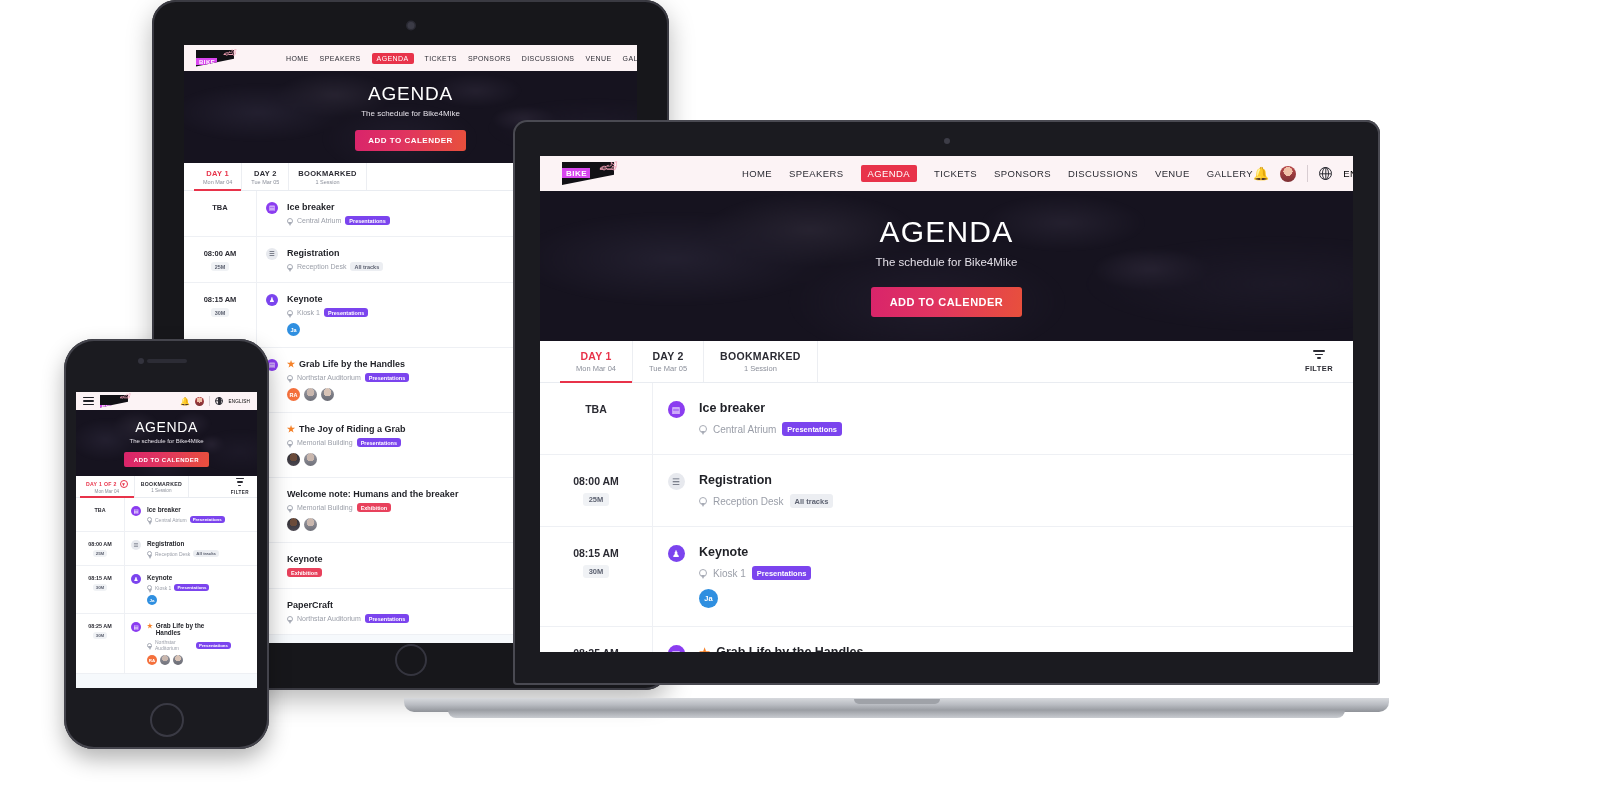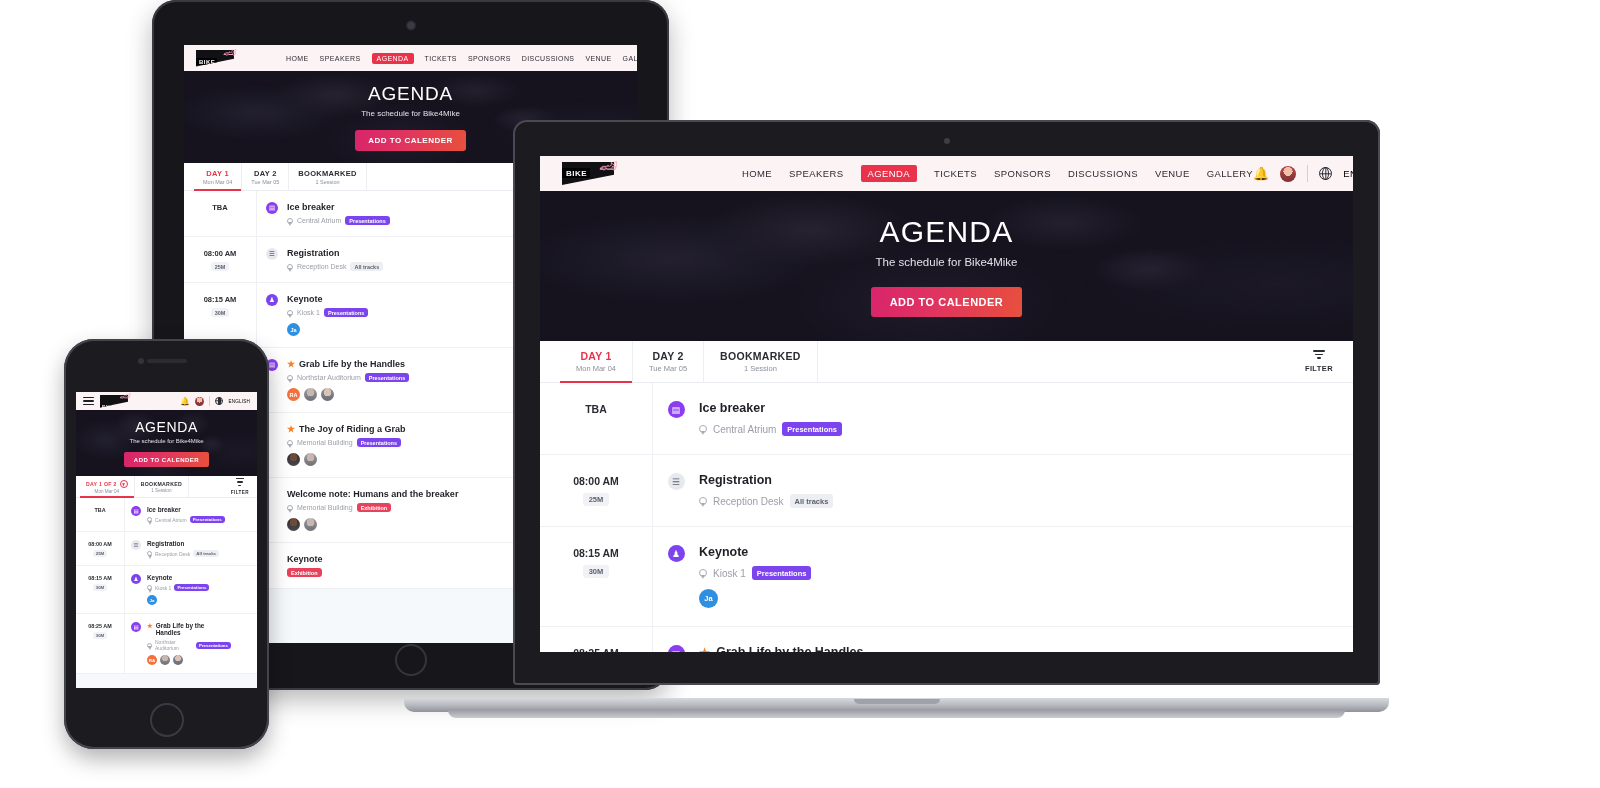--- a/index.html
+++ b/index.html
@@ -8,21 +8,21 @@
   .stage{ position:relative; width:1600px; height:788px; background:#fff; }
 
   
   .app{ width:100%; height:100%; background:#f6f9fc; overflow:hidden; position:relative; }
 
   .navbar{ background:#fcf3f5; display:flex; align-items:center; width:100%; }
   .logo{ position:relative; display:inline-block; }
   .logo .tri{ position:relative; background:#111015;
               clip-path: polygon(0 0, 100% 0, 100% 55%, 0 100%); }
   .logo .lt1,.logo .lt2{ color:#fff; font-weight:bold; letter-spacing:.5px;
-     background:#000000; display:inline-block; line-height:1; }
+     background:#d946ef; display:inline-block; line-height:1; }
   .logo .bike{ position:absolute; color:#f2a0b6; }
   .navlinks{ display:flex; align-items:center; }
   .navlinks a{ color:#2b2b33; text-decoration:none; letter-spacing:.4px; white-space:nowrap;}
   .navlinks a.active{ background:#e8334a; color:#fff; border-radius:2px; }
   .navright{ display:flex; align-items:center; margin-left:auto; }
   .bell{ position:relative; display:inline-block; }
   .avatar-nav{ border-radius:50%; background:
       radial-gradient(circle at 50% 34%, #f0c0a8 0 34%, transparent 35%),
       linear-gradient(#b9484a,#7d2f33); overflow:hidden; }
   .divider-v{ background:#d8cdd2; }
@@ -509,20 +509,39 @@
               <div class="body">
                 <div class="ttl">
                   <span>Keynote</span>
                 </div>
                 <div class="meta">
                   <span class="badge exhibition">Exhibition</span>
                 </div>
               </div>
               <div class="bmcol"></div>
             </div>
+            <div class="row">
+              <div class="timecol"></div>
+              <div class="sepline"></div>
+              <div class="typecol"></div>
+              <div class="body">
+                <div class="ttl">
+                  <span>PaperCraft</span>
+                </div>
+                <div class="meta">
+                  <span class="pin">
+                    <b></b>
+                    <s></s>
+                  </span>
+                  <span>Northstar Auditorium</span>
+                  <span class="badge presentations">Presentations</span>
+                </div>
+              </div>
+              <div class="bmcol"></div>
+            </div>
           </div>
       </div>
     </div>
   </div>
 
   <div id="laptop">
     <div class="lid">
       <div class="cam"></div>
     </div>
     <div class="screen">

